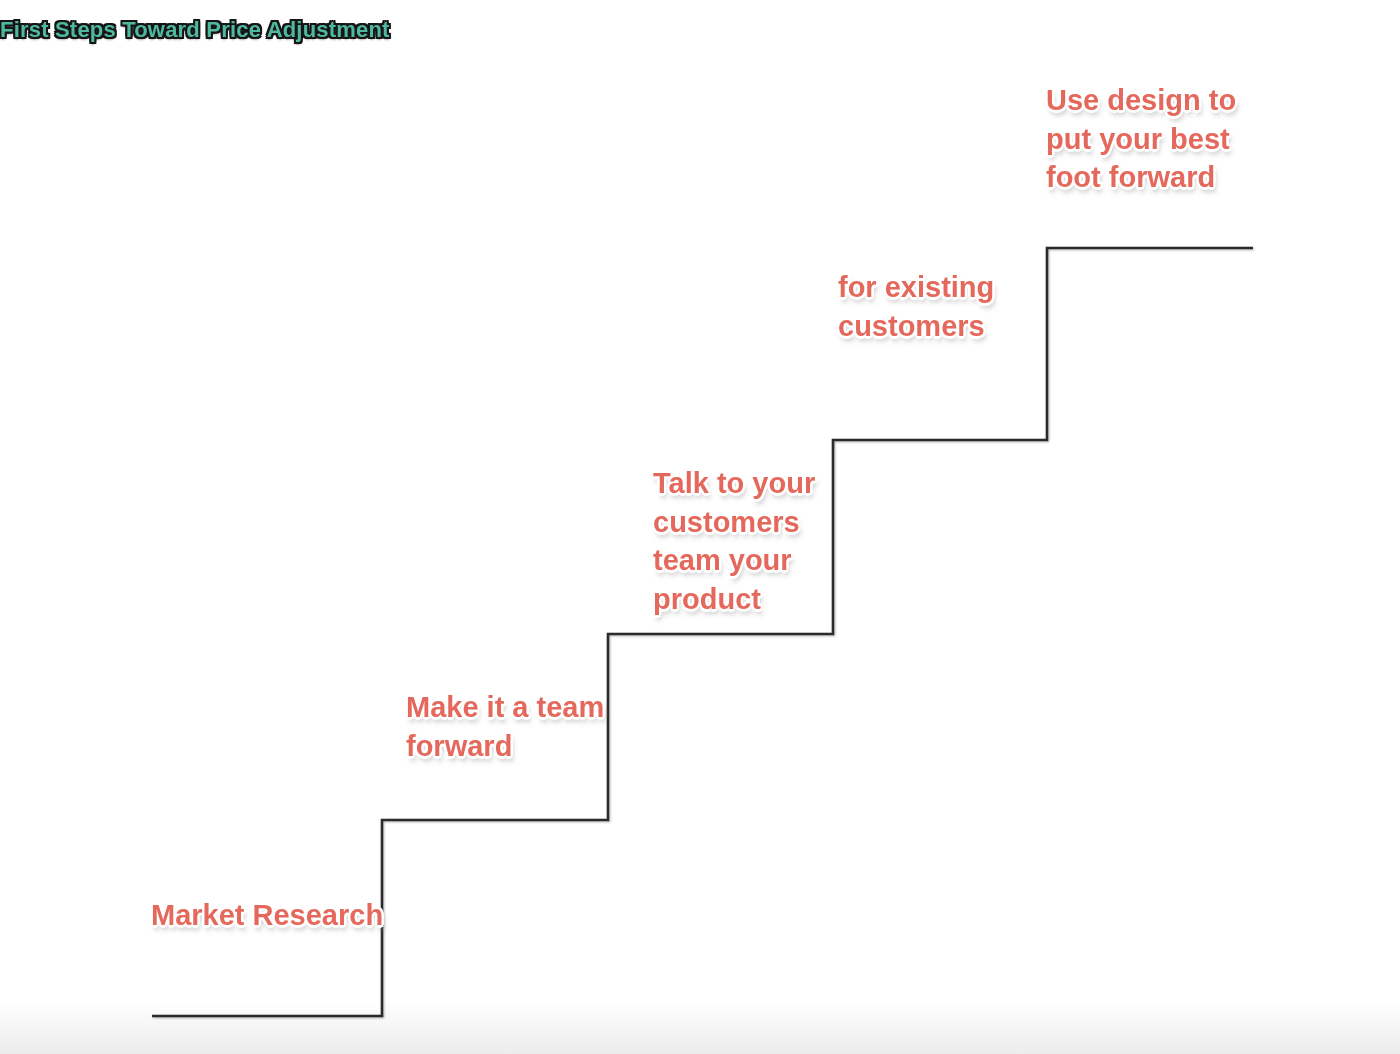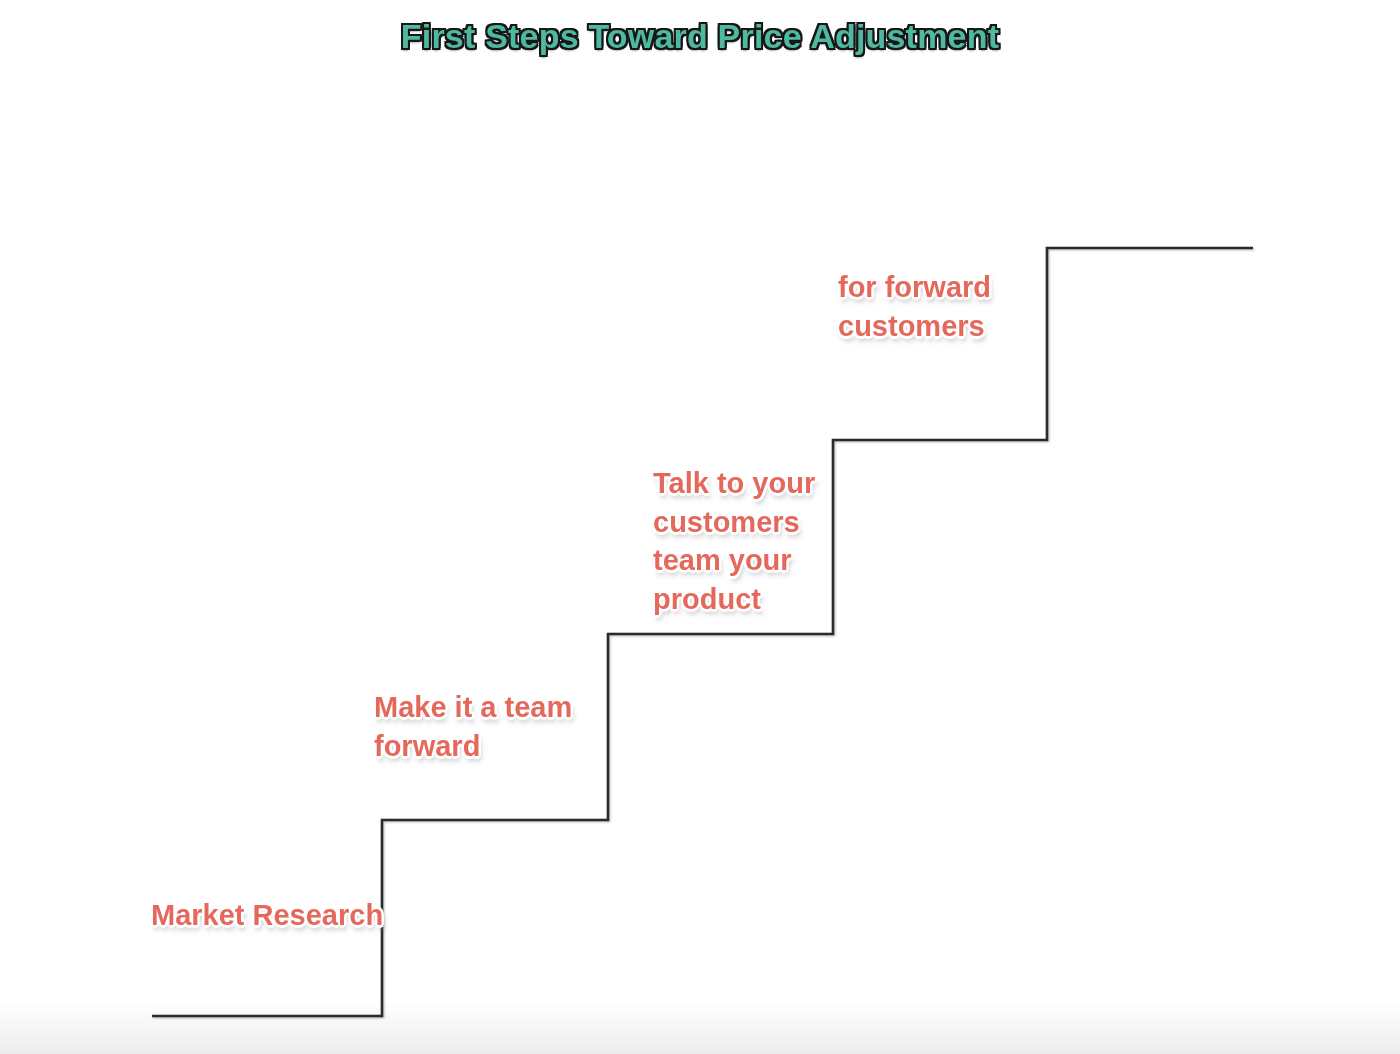--- a/index.html
+++ b/index.html
@@ -16,22 +16,21 @@
     position: relative;
     width: 1400px;
     height: 1054px;
     background: linear-gradient(180deg, #ffffff 0%, #ffffff 95%, #ececec 100%);
   }
   .page-title {
     position: absolute;
     top: 17px;
     left: 0;
     width: 1400px;
-    text-align: center;
-    font-size: 34px;
+    font-size: 22px;
     font-weight: bold;
     letter-spacing: 0.2px;
     color: #4fb8a1;
     text-shadow:
       -2px -2px 0 #161616,
        2px -2px 0 #161616,
       -2px  2px 0 #161616,
        2px  2px 0 #161616,
       -2px  0   0 #161616,
        2px  0   0 #161616,
@@ -65,21 +64,21 @@
        0    -2.5px 0 #ffffff,
        0     2.5px 0 #ffffff,
       -1.8px -1.8px 0 #ffffff,
        1.8px -1.8px 0 #ffffff,
       -1.8px  1.8px 0 #ffffff,
        1.8px  1.8px 0 #ffffff,
        2px    5px   5px rgba(140,140,140,0.55);
   }
   .step-label span { display: block; }
   .label-1 { left: 151px;  top: 896px; }
-  .label-2 { left: 374px;  top: 688px; }
+  .label-2 { left: 406px;  top: 688px; }
   .label-3 { left: 622px;  top: 464px; margin-left: 31px; }
   .label-4 { left: 838px;  top: 268px; }
   .label-5 { left: 1046px; top: 81px;  }
 </style>
 </head>
 <body>
 
 <div class="canvas">
 
   <div class="page-title">First Steps Toward Price Adjustment</div>
@@ -98,18 +97,23 @@
   </div>
 
   <div class="step-label label-3">
     <span>Talk to your</span>
     <span>customers</span>
     <span>team your</span>
     <span>product</span>
   </div>
 
   <div class="step-label label-4">
-    <span>for forward</span>
+    <span>for existing</span>
     <span>customers</span>
   </div>
 
+  <div class="step-label label-5">
+    <span>Use design to</span>
+    <span>put your best</span>
+    <span>foot forward</span>
+  </div>
 
 </div>
 
 </body></html>

